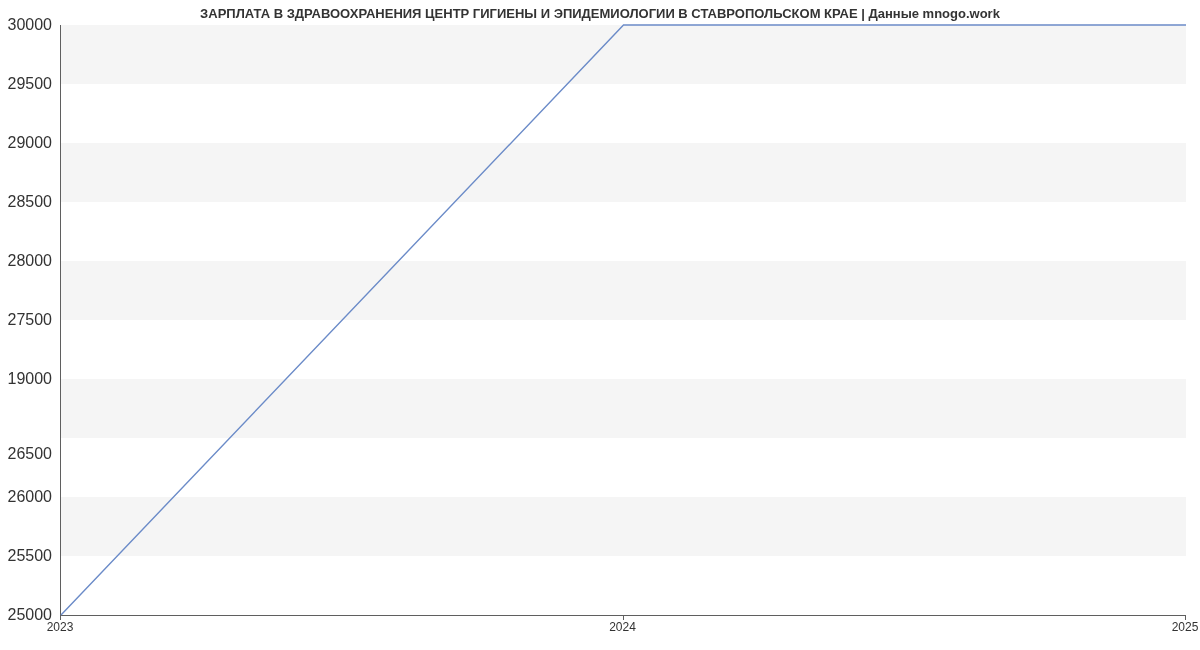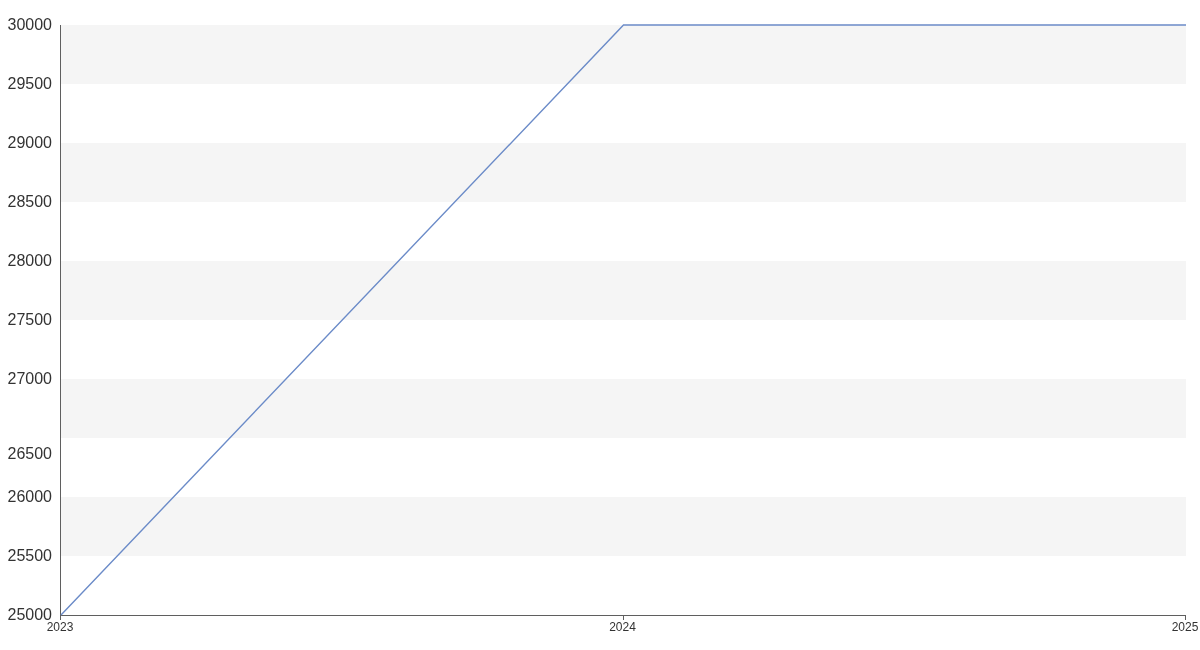--- a/index.html
+++ b/index.html
@@ -78,39 +78,40 @@
     fill: none;
     stroke: #6b8bc8;
     stroke-width: 1.4;
   }
 </style>
 </head>
 <body>
 
 <div class="chart-wrap">
 
+  <div class="title">ЗАРПЛАТА В  ЗДРАВООХРАНЕНИЯ ЦЕНТР ГИГИЕНЫ И ЭПИДЕМИОЛОГИИ В СТАВРОПОЛЬСКОМ КРАЕ | Данные mnogo.work</div>
 
   <div class="plot">
       <div class="band" style="top: 0px; height: 59px;"></div>
       <div class="band" style="top: 118px; height: 59px;"></div>
       <div class="band" style="top: 236px; height: 59px;"></div>
       <div class="band" style="top: 354px; height: 59px;"></div>
       <div class="band" style="top: 472px; height: 59px;"></div>
 
     <svg class="line-layer" viewBox="0 0 1125 590" preserveAspectRatio="none">
       <polyline points="0,590 562.5,0 1125,0"></polyline>
     </svg>
   </div>
 
   <div id="y-ticks">
       <div class="ytick-label" style="top: 615px;">25000</div>
       <div class="ytick-label" style="top: 556px;">25500</div>
       <div class="ytick-label" style="top: 497px; margin-left: 12px;">26000</div>
       <div class="ytick-label" style="top: 438px; margin-top: 16px;">26500</div>
-      <div class="ytick-label" style="top: 379px;">27000</div>
+      <div class="ytick-label" style="top: 379px;">19000</div>
       <div class="ytick-label" style="top: 320px;">27500</div>
       <div class="ytick-label" style="top: 261px;">28000</div>
       <div class="ytick-label" style="top: 202px; text-align: center;">28500</div>
       <div class="ytick-label" style="top: 143px;">29000</div>
       <div class="ytick-label" style="top: 84px;">29500</div>
       <div class="ytick-label" style="top: 25px;">30000</div>
     </div>
   <div id="x-ticks">
       <div class="xtick-mark" style="left: 60px;"></div>
       <div class="xtick-label" style="left: 60px;">2023</div>

